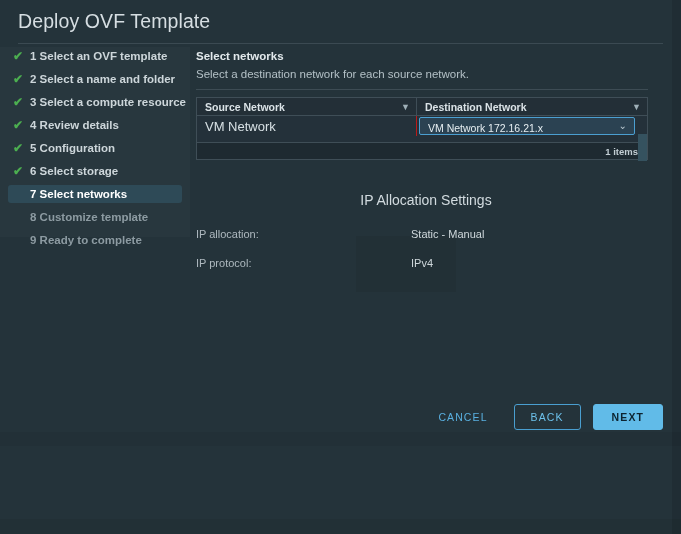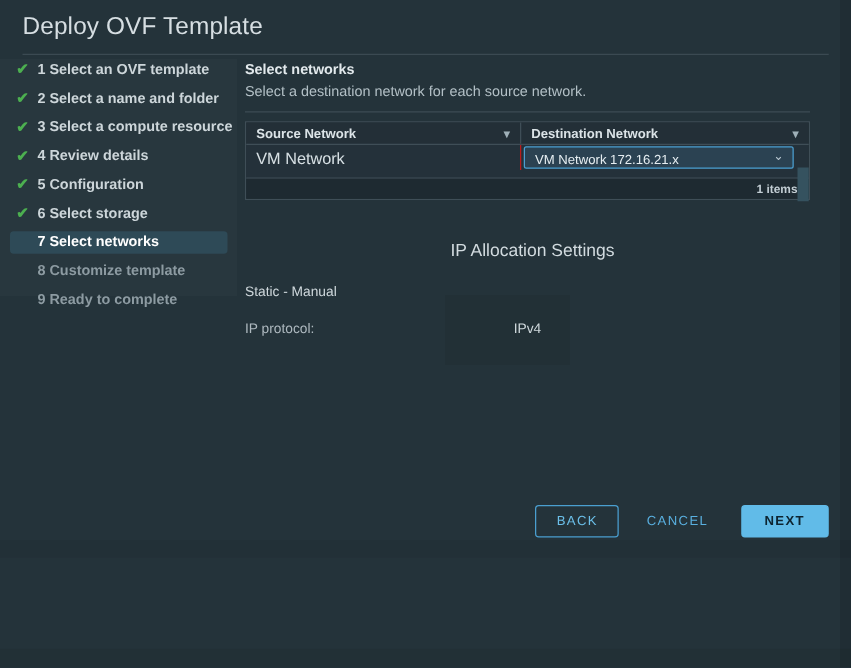--- a/index.html
+++ b/index.html
@@ -333,32 +333,33 @@
 
       <div class="tfoot">
         <span>1 items</span>
       </div>
 
     </div>
 
     <div class="ip-head">IP Allocation Settings</div>
 
     <div class="ip-row first">
+      <div class="ip-label">IP allocation:</div>
       <div class="ip-value">Static - Manual</div>
     </div>
 
     <div class="ip-row">
       <div class="ip-label">IP protocol:</div>
       <div class="ip-value">IPv4</div>
     </div>
 
   </div>
 
   <div class="footer">
     <div class="footer-band"></div>
     <div class="btns">
+      <button class="btn btn-link">CANCEL</button>
       <button class="btn btn-sec">BACK</button>
-      <button class="btn btn-link">CANCEL</button>
       <button class="btn btn-pri">NEXT</button>
     </div>
   </div>
 
 </div>
 
 </body></html>

